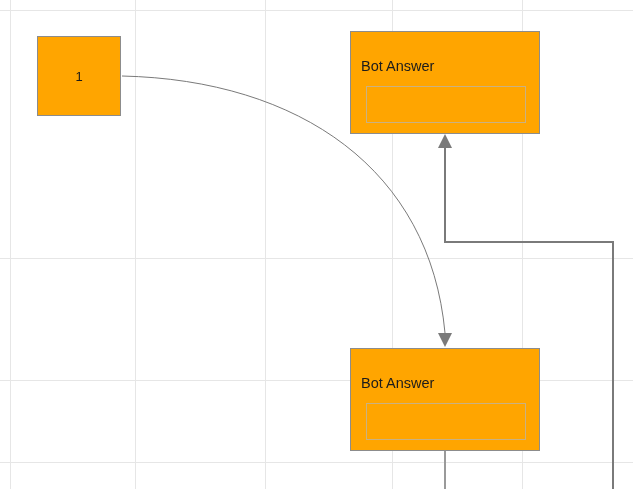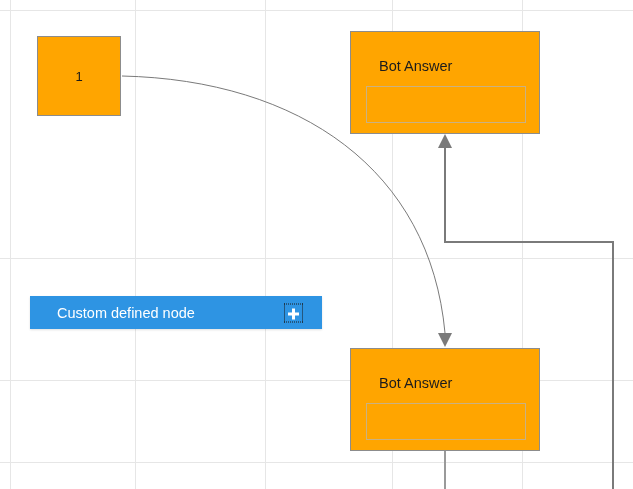--- a/index.html
+++ b/index.html
@@ -59,21 +59,21 @@
     right: 0;
     top: 50%;
     transform: translateY(-50%);
     text-align: center;
     font-size: 13px;
     color: #1a1a1a;
     line-height: 1;
   }
   .node-title {
     position: absolute;
-    left: 28px;
+    left: 10px;
     top: 27px;
     font-size: 14.5px;
     color: #1c1c1c;
     line-height: 1;
     white-space: nowrap;
   }
   .node-slot {
     position: absolute;
     box-sizing: border-box;
     border: 1px solid #c9b183;
@@ -167,21 +167,14 @@
   <div class="node" style="left:350px; top:31px; width:190px; height:103px;">
     <div class="node-title">Bot Answer</div>
     <div class="node-slot" style="left:15px; top:54px; width:160px; height:37px;"></div>
   </div>
 
   <div class="node" style="left:350px; top:348px; width:190px; height:103px;">
     <div class="node-title">Bot Answer</div>
     <div class="node-slot" style="left:15px; top:54px; width:160px; height:37px;"></div>
   </div>
 
-  <div id="custom-node-bar">
-    <div id="custom-node-label">Custom defined node</div>
-    <div id="add-node-button">
-      <div class="plus-h"></div>
-      <div class="plus-v"></div>
-    </div>
-  </div>
 
 </div>
 
 </body></html>

